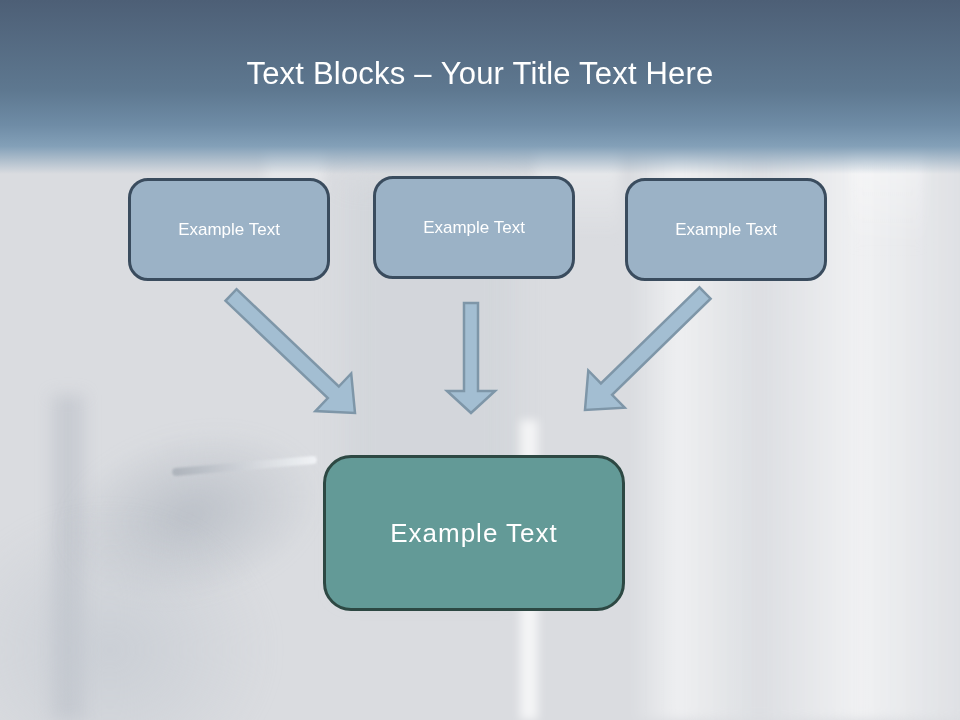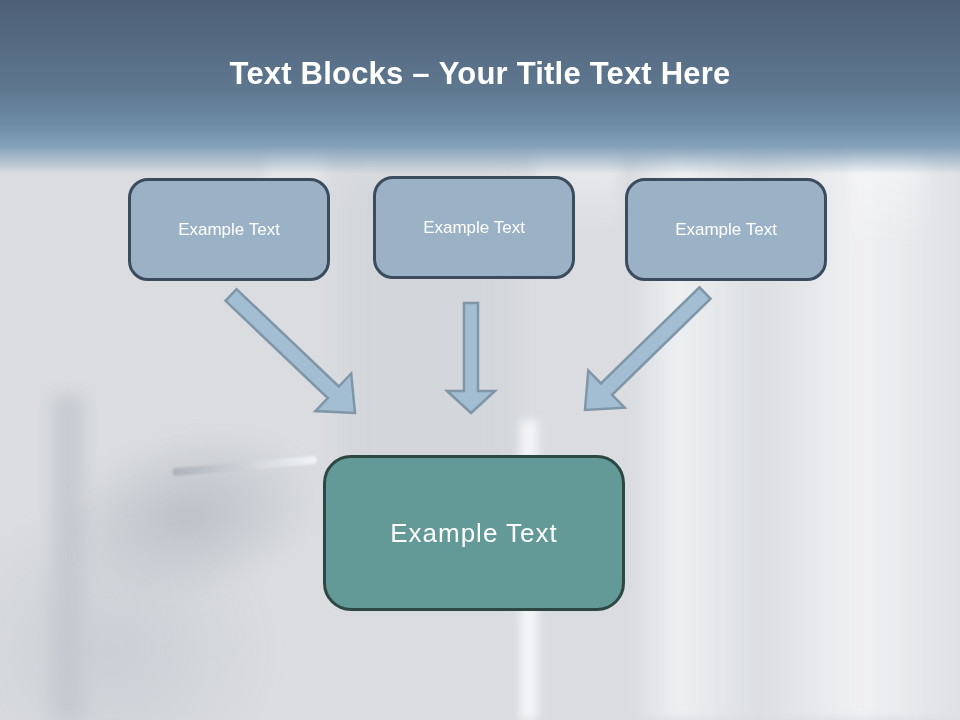--- a/index.html
+++ b/index.html
@@ -70,22 +70,22 @@
       rgba(131,160,184,0) 100%);
   }
   .title {
     position: absolute; left: 0; top: 56px; width: 960px;
     text-align: center;
     color: var(--title-text, #ffffff);
     font-size: 31px;
     letter-spacing: 0.2px;
     white-space: nowrap;
   }
-  .title .t-bold { font-weight: 700; }
-  .title .t-reg  { font-weight: 700; margin-left: 9px; }
+  .title .t-bold { font-weight: 400; }
+  .title .t-reg  { font-weight: 400; margin-left: 9px; }
 
   
   .top-box {
     position: absolute;
     width: 196px; height: 97px;
     border: 3px solid var(--box-border, #3a4c5e);
     border-radius: 20px;
     background: var(--box-fill, #9bb2c6);
     color: var(--box-text, #ffffff);
     font-size: 17px;

